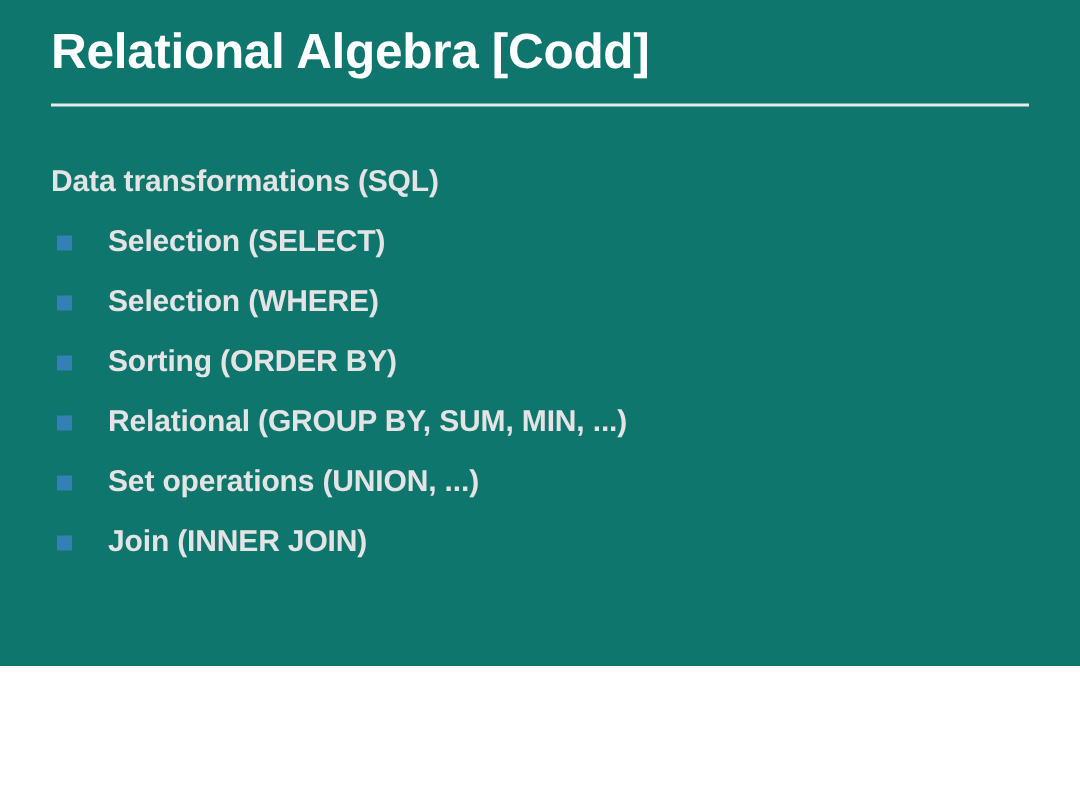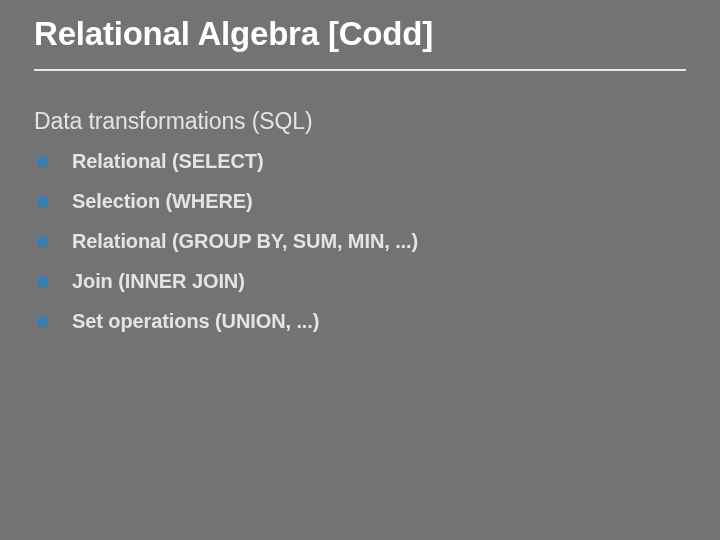--- a/index.html
+++ b/index.html
@@ -9,22 +9,22 @@
   }
   body {
     width: 720px;
     height: 540px;
     overflow: hidden;
     font-family: "Liberation Sans", sans-serif;
   }
   #slide {
     position: relative;
     width: 720px;
-    height: 540px;
-    background: #737373;
+    height: 444px;
+    background: #0f766e;
     box-sizing: border-box;
   }
   #slide-title {
     position: absolute;
     left: 34px;
     top: 14px;
     width: 660px;
     color: #ffffff;
     font-family: "Liberation Sans", sans-serif;
     font-size: 33px;
@@ -44,22 +44,22 @@
   #body-block {
     position: absolute;
     left: 34px;
     top: 108px;
     width: 660px;
   }
   .lvl1 {
     position: relative;
     color: #e4e4e4;
     font-family: "Liberation Sans", sans-serif;
-    font-size: 23px;
-    font-weight: normal;
+    font-size: 20px;
+    font-weight: bold;
     line-height: 26px;
     height: 40px;
     white-space: nowrap;
     letter-spacing: -0.1px;
   }
   .lvl2 {
     position: relative;
     height: 40px;
     line-height: 26px;
     white-space: nowrap;
@@ -92,38 +92,42 @@
   <div id="slide-title">Relational Algebra [Codd]</div>
 
   <div id="title-rule"></div>
 
   <div id="body-block">
 
     <div class="lvl1">Data transformations (SQL)</div>
 
     <div class="lvl2">
       <span class="bullet-marker"></span>
-      <span class="lvl2-label">Relational (SELECT)</span>
+      <span class="lvl2-label">Selection (SELECT)</span>
     </div>
 
     <div class="lvl2">
       <span class="bullet-marker"></span>
       <span class="lvl2-label">Selection (WHERE)</span>
     </div>
 
+    <div class="lvl2">
+      <span class="bullet-marker"></span>
+      <span class="lvl2-label">Sorting (ORDER BY)</span>
+    </div>
 
     <div class="lvl2">
       <span class="bullet-marker"></span>
       <span class="lvl2-label">Relational (GROUP BY, SUM, MIN, ...)</span>
     </div>
 
     <div class="lvl2">
       <span class="bullet-marker"></span>
-      <span class="lvl2-label">Join (INNER JOIN)</span>
+      <span class="lvl2-label">Set operations (UNION, ...)</span>
     </div>
 
     <div class="lvl2">
       <span class="bullet-marker"></span>
-      <span class="lvl2-label">Set operations (UNION, ...)</span>
+      <span class="lvl2-label">Join (INNER JOIN)</span>
     </div>
 
   </div>
 </div>
 
 </body></html>

